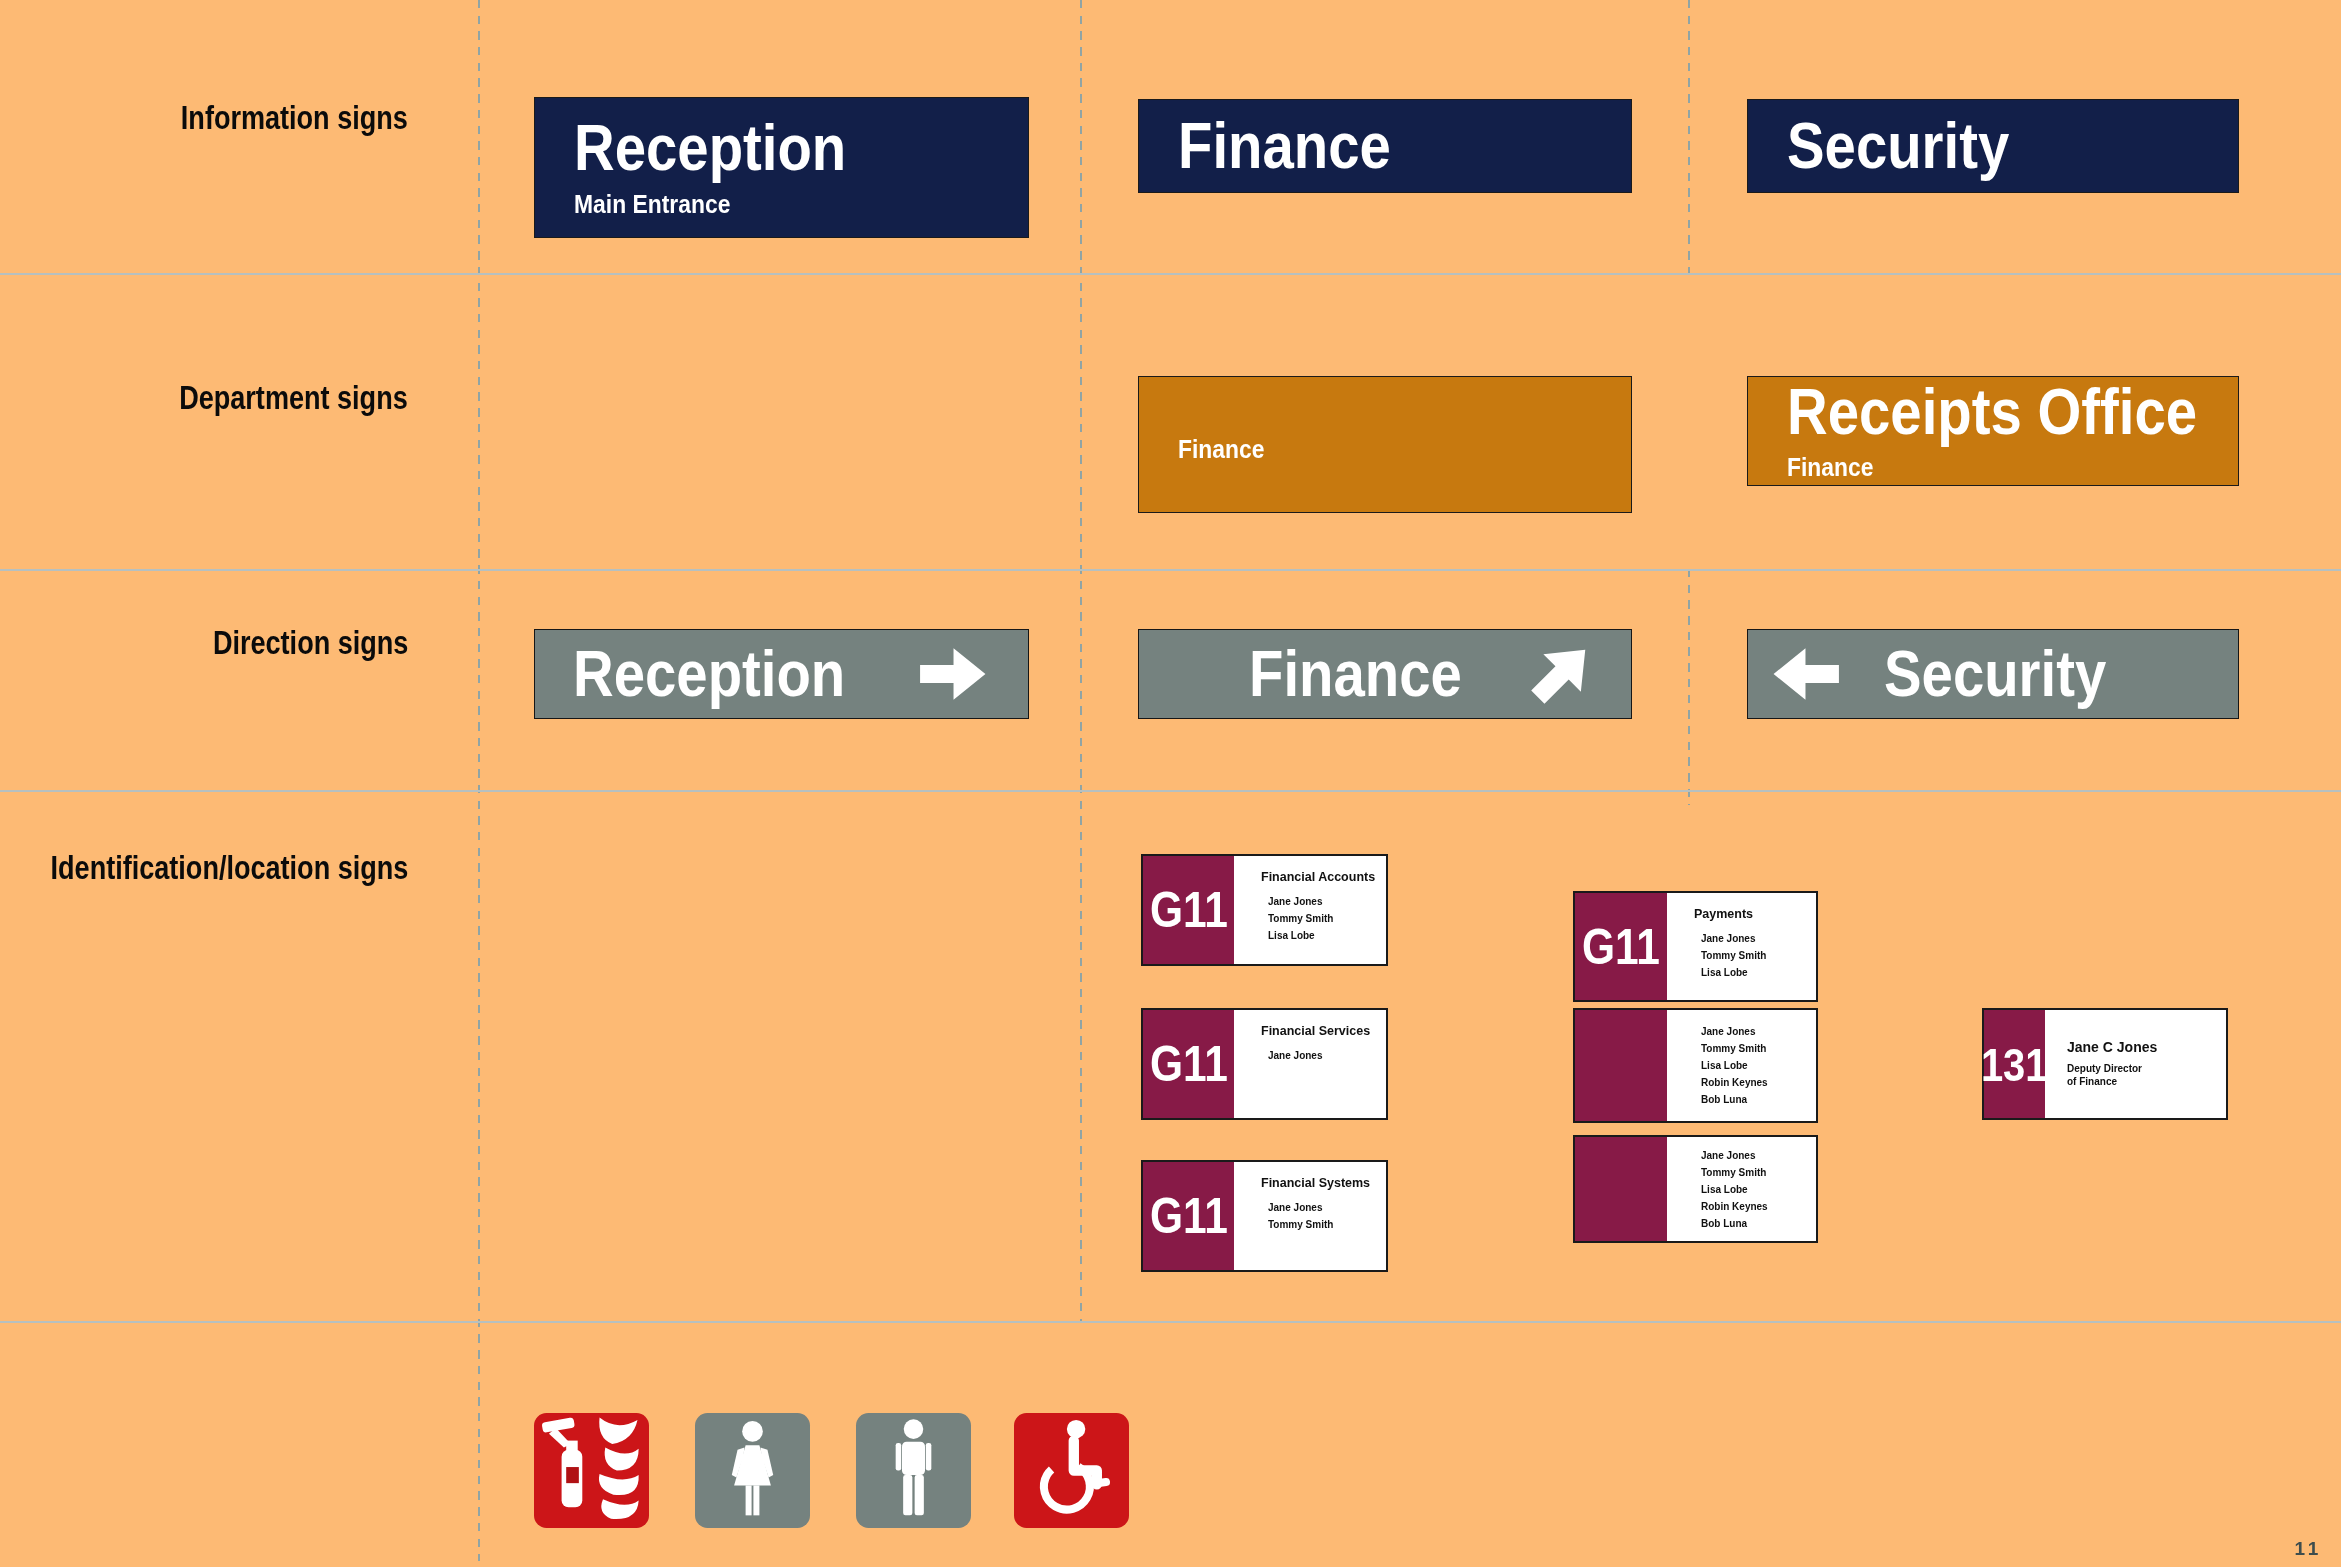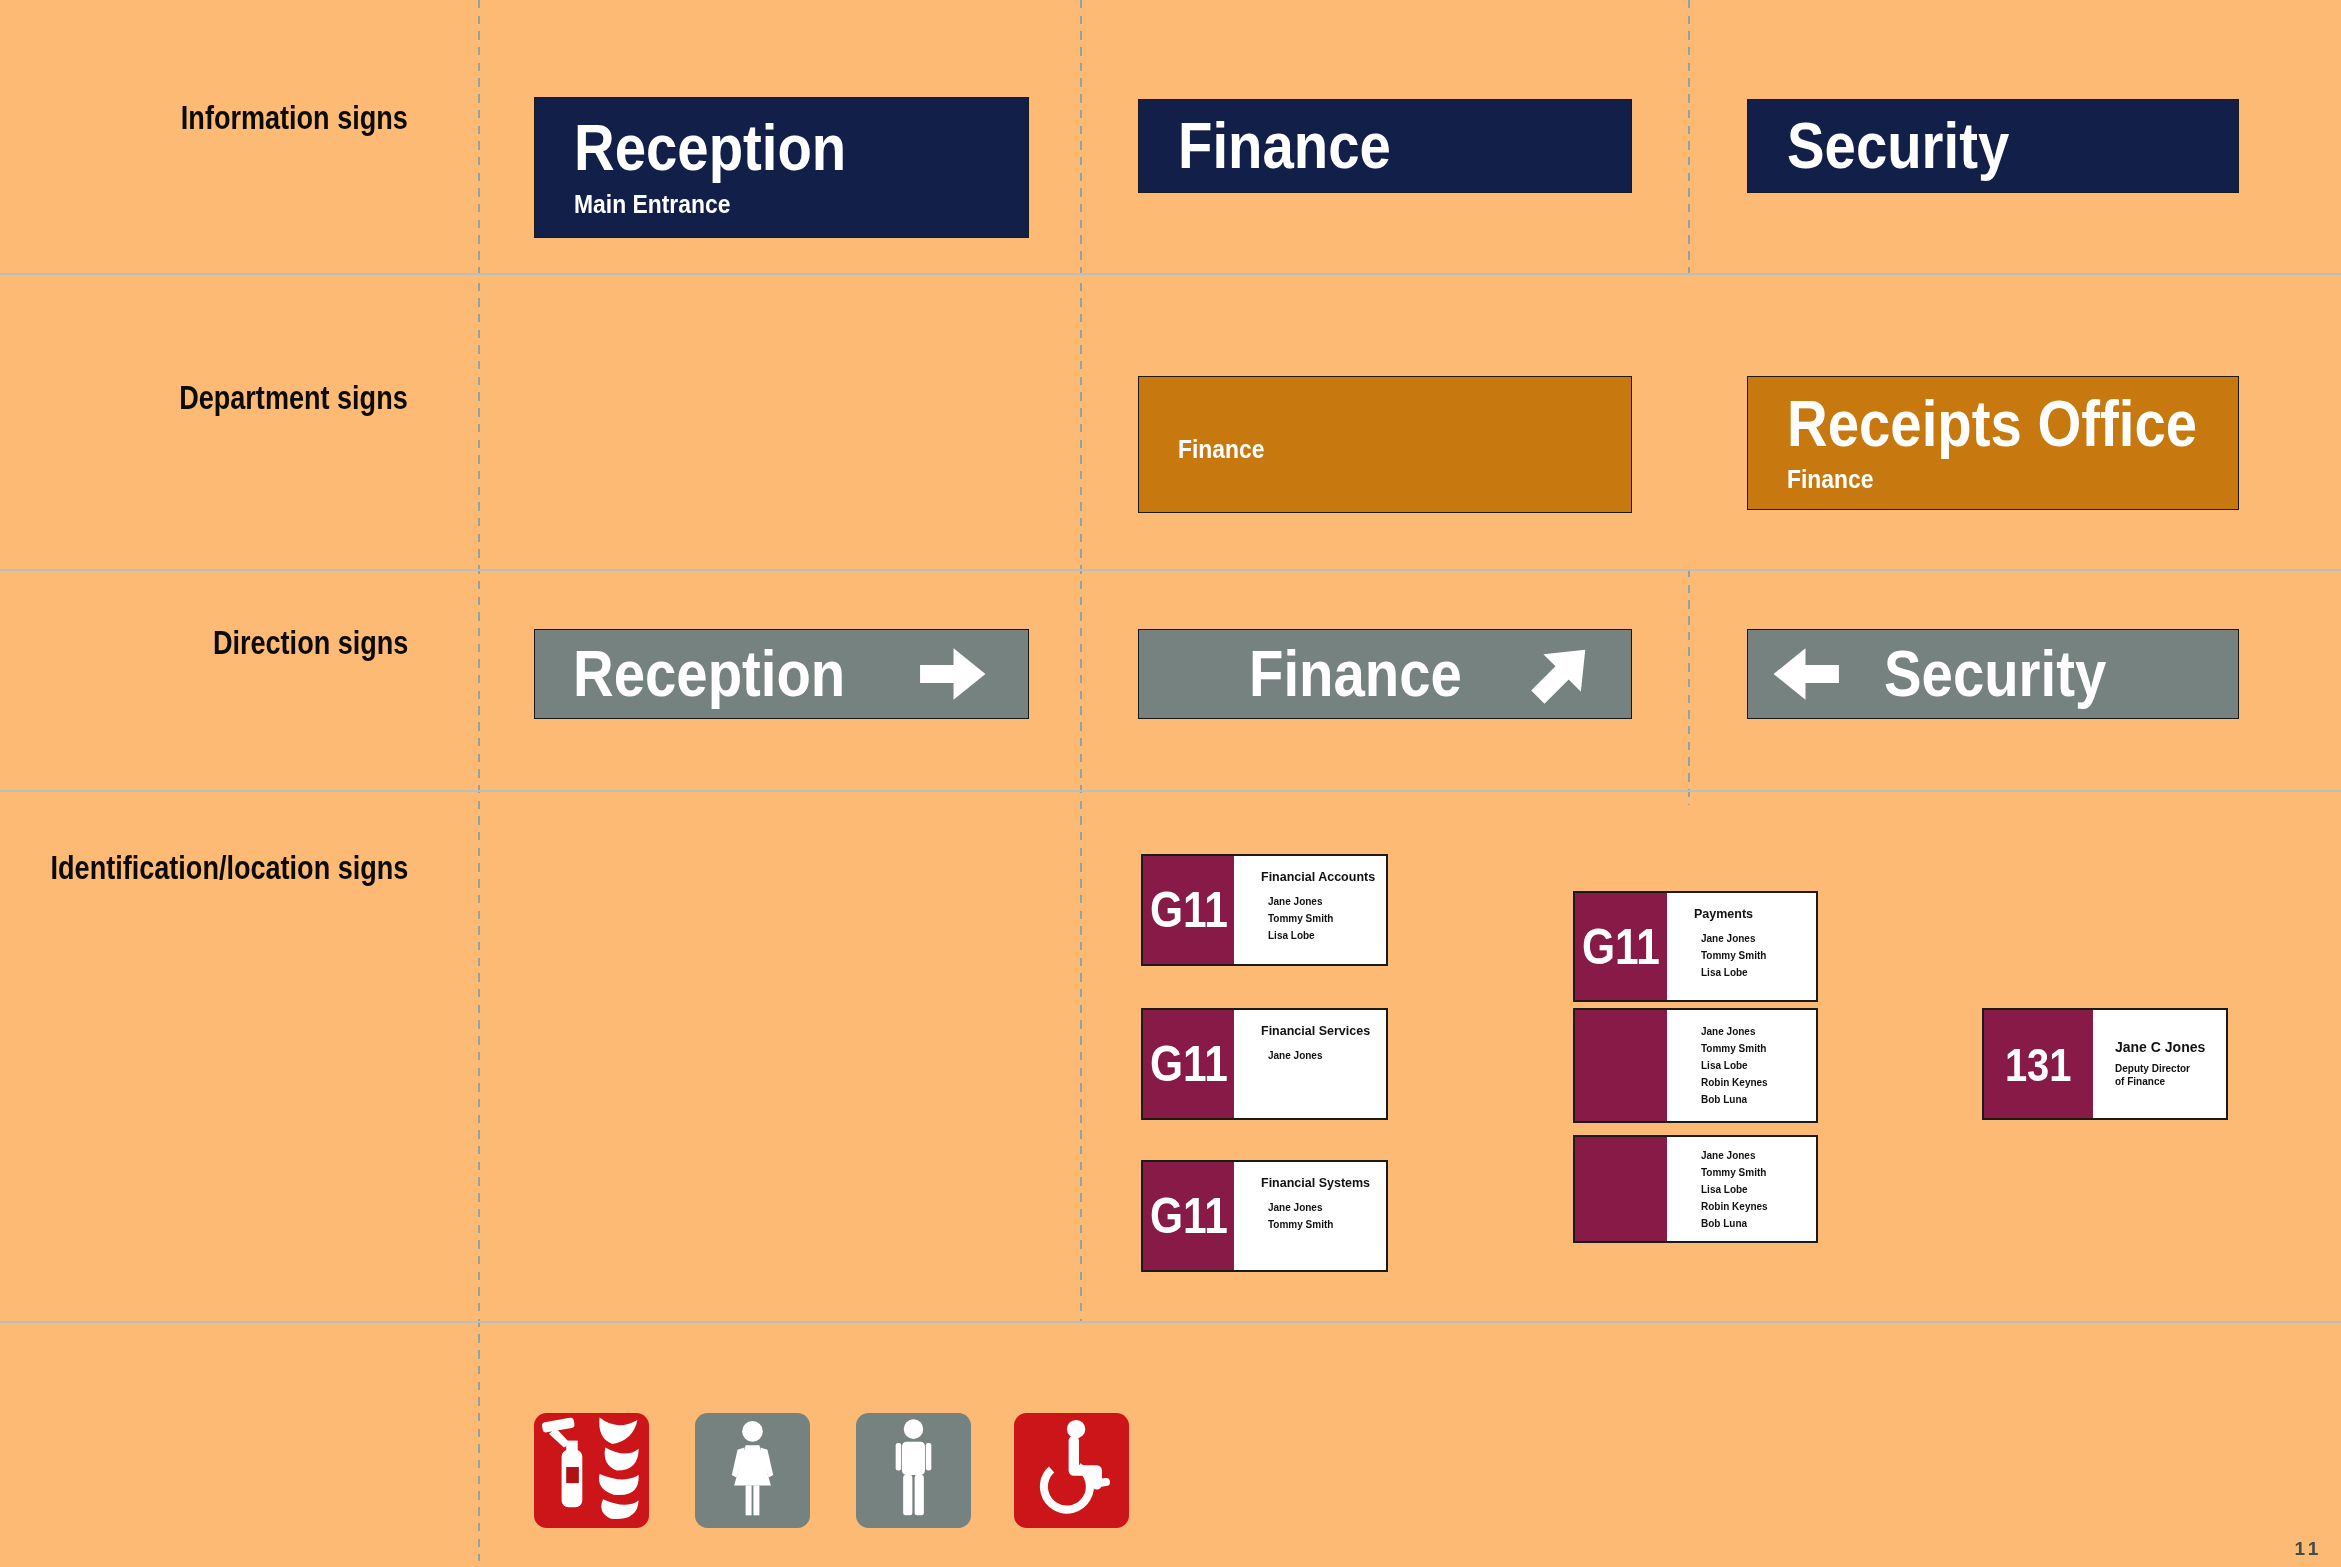--- a/index.html
+++ b/index.html
@@ -80,21 +80,21 @@
   <div class="bigsign navy" style="left:1138px;top:99px;width:494px;height:94px;">
     <div class="title"><span class="cndl">Finance</span></div>
   </div>
   <div class="bigsign navy" style="left:1747px;top:99px;width:492px;height:94px;">
     <div class="title"><span class="cndl">Security</span></div>
   </div>
 
   <div class="bigsign orange" style="left:1138px;top:376px;width:494px;height:137px;">
     <div class="subtitle"><span class="cndl">Finance</span></div>
   </div>
-  <div class="bigsign orange" style="left:1747px;top:376px;width:492px;height:134px;">
+  <div class="bigsign orange" style="left:1747px;top:376px;width:492px;height:110px;">
     <div class="title"><span class="cndl">Receipts Office</span></div>
     <div class="subtitle"><span class="cndl">Finance</span></div>
   </div>
 
   <div class="dirsign" style="left:534px;top:629px;width:495px;height:90px;justify-content:center;gap:31px;">
     <div class="dtext"><span class="cndl">Reception</span></div>
     <svg width="76" height="76" viewBox="0 0 100 100">
       <polygon points="8,38 52,38 52,16 94,50 52,84 52,62 8,62" fill="#ffffff"></polygon>
     </svg>
   </div>
@@ -184,21 +184,21 @@
         <div>Jane Jones</div>
         <div>Tommy Smith</div>
         <div>Lisa Lobe</div>
         <div>Robin Keynes</div>
         <div>Bob Luna</div>
       </div>
     </div>
   </div>
 
   <div class="idsign" style="left:1982px;top:1008px;width:246px;height:112px;">
-    <div class="id-num" style="width:109px;font-size:47px;">
+    <div class="id-num" style="width:61px;font-size:47px;">
         <span class="cond">131</span>
       </div>
     <div class="id-panel vcenter" style="padding-left:22px;">
       <div class="id-name-big">Jane C Jones</div>
       <div class="id-role">
         <span>Deputy Director</span><br>
         <span>of Finance</span>
       </div>
     </div>
   </div>

